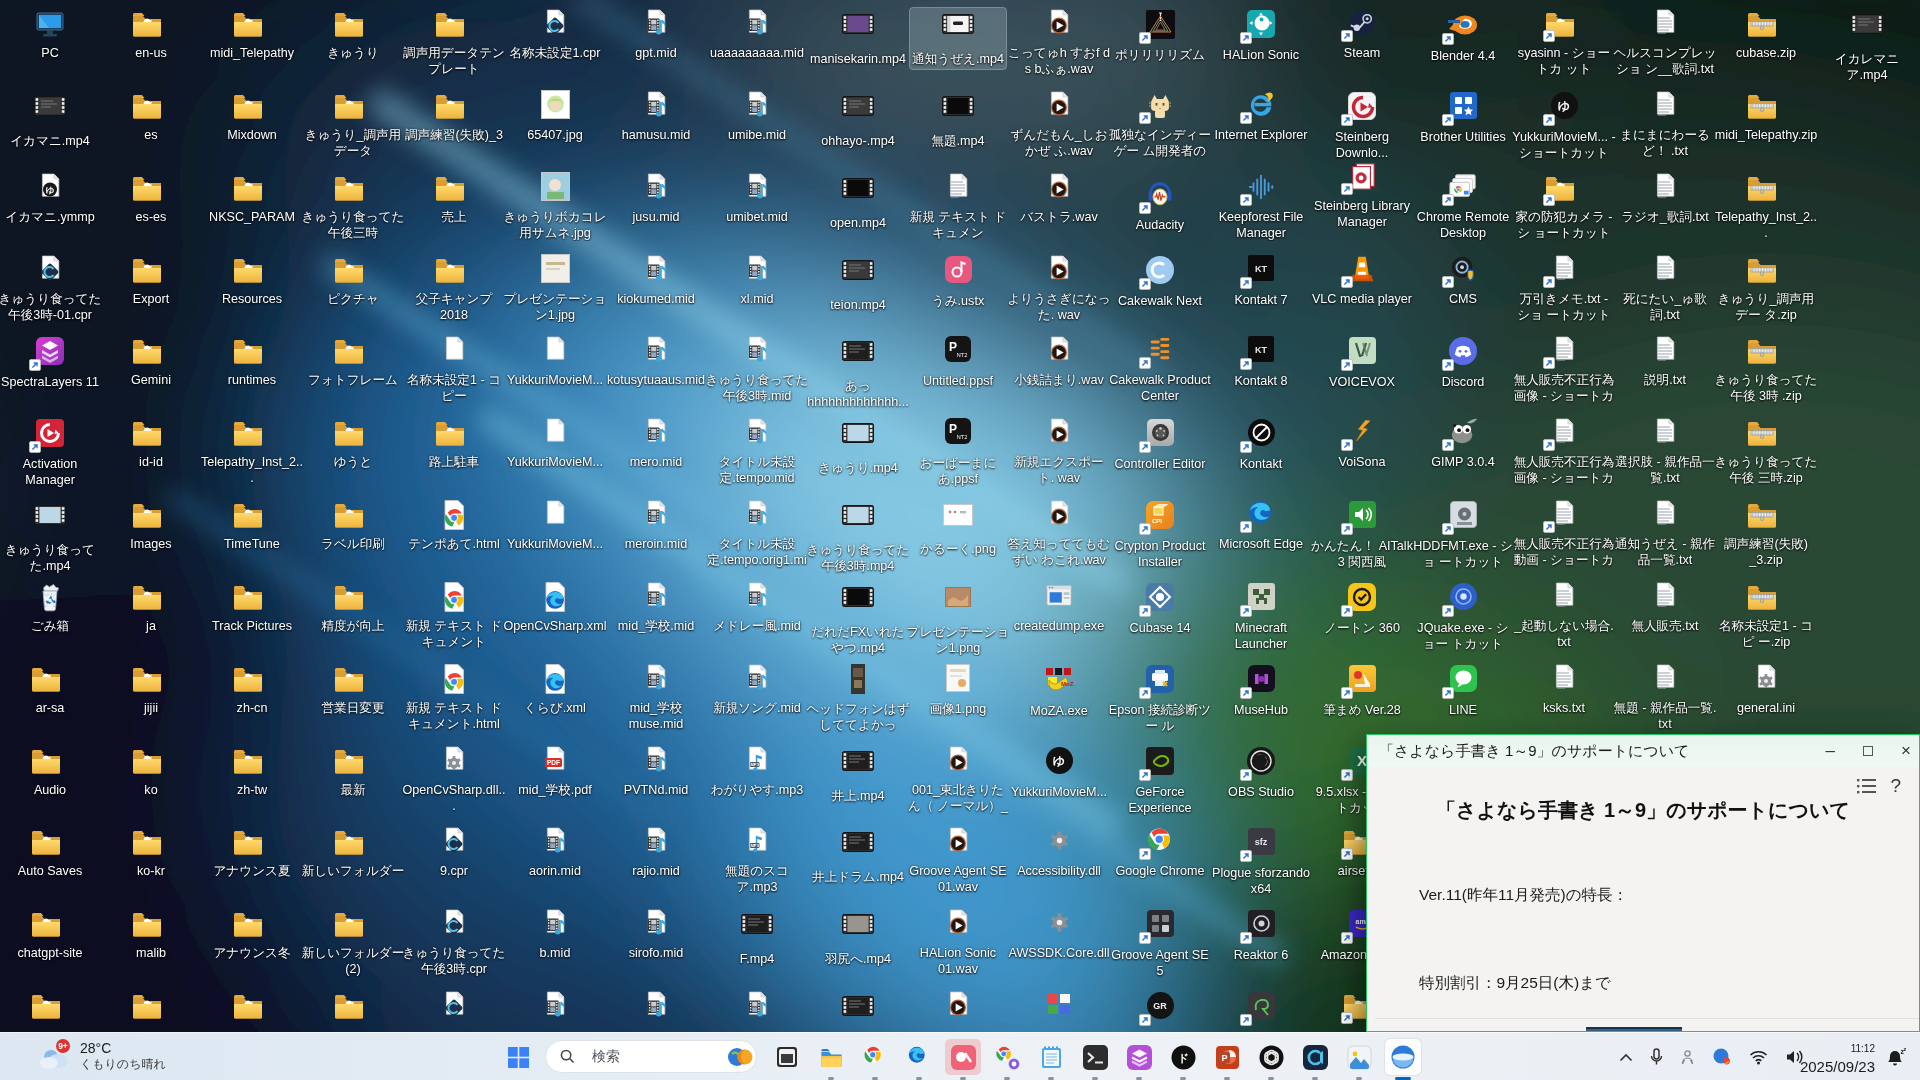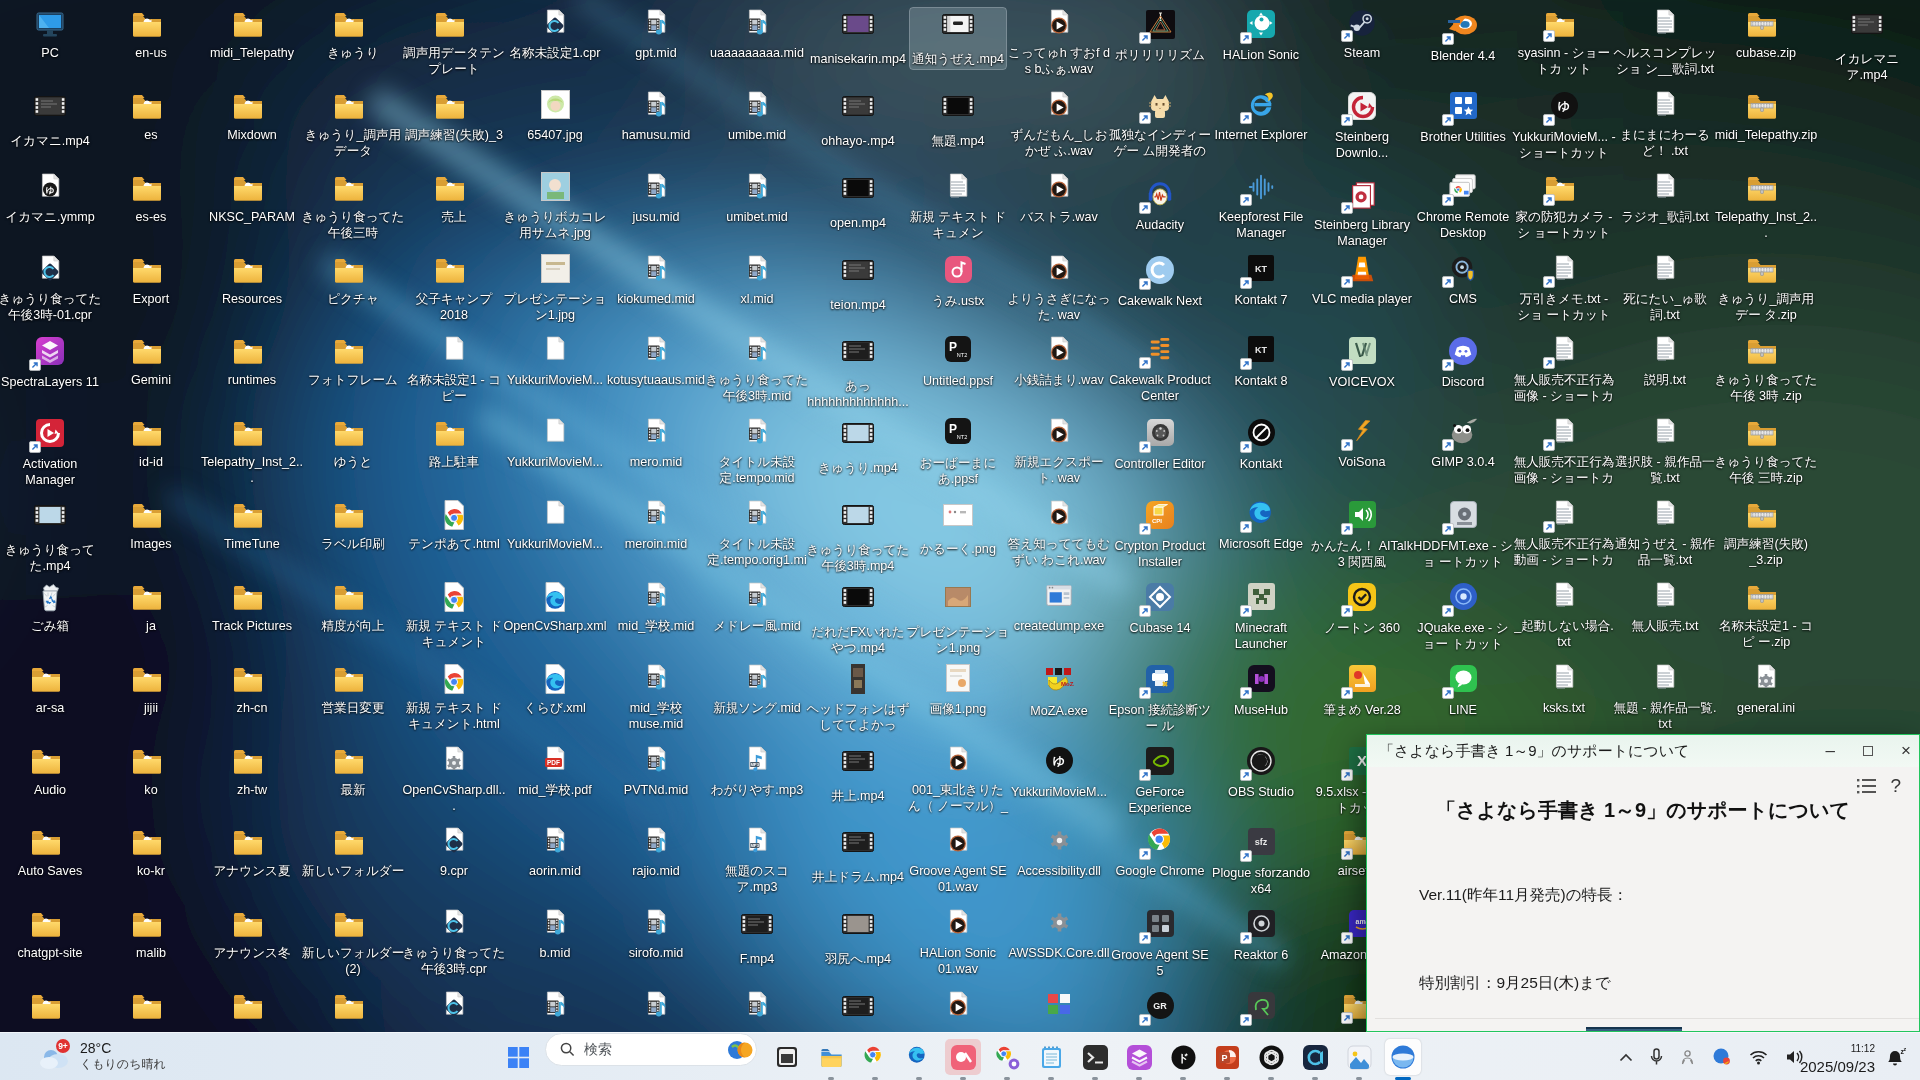--- a/index.html
+++ b/index.html
@@ -26,21 +26,21 @@
 #tb{position:absolute;left:0;top:1032px;width:1920px;height:48px;background:linear-gradient(90deg,#dce7f2 0%,#e4ecf4 30%,#eef2f6 55%,#e9eef4 100%);border-top:1px solid rgba(255,255,255,.6)}
 #weather{position:absolute;left:36px;top:6px;display:flex;align-items:center}
 #wtxt{margin-left:6px}
 #wt1{font-size:14px;color:#1b1b1b;line-height:17px}
 #wt2{font-size:12px;color:#3c3c3c;line-height:15px}
 .tbi{position:absolute;top:6px;width:36px;height:36px;border-radius:5px;display:flex;align-items:center;justify-content:center}
 .tbi.hlpink{background:rgba(240,150,150,.4)}
 .tbi.act{background:#fdfdfd;box-shadow:0 0 2px rgba(0,0,0,.2)}
 .dot{position:absolute;top:44px;width:6px;height:3px;border-radius:2px;background:#8a939c}
 .dot.act{width:16px;background:#0067c0}
-#search{position:absolute;left:545px;top:0;width:212px;height:33px;background:#fff;border:1px solid #dce2e8;border-radius:17px;display:flex;align-items:center;padding-left:14px;gap:9px}
+#search{position:absolute;left:545px;top:7px;width:212px;height:33px;background:#fff;border:1px solid #dce2e8;border-radius:17px;display:flex;align-items:center;padding-left:14px;gap:17px}
 #search span{font-size:14px;color:#50555a}
 #sday{position:absolute;right:2px;top:1px}
 #tray{position:absolute;left:1617px;top:6px;width:190px;height:36px;display:flex;align-items:center;justify-content:space-between;padding:0 2px}
 #clock{position:absolute;right:45px;top:6px;text-align:right}
 #ctime{font-size:10px;color:#1b1b1b;line-height:19px}
 #cdate{font-size:15px;color:#1b1b1b;line-height:18px}
 #bell{position:absolute;right:14px;top:13px}
 </style></head>
 <body>
 <div id="stage">
@@ -1825,21 +1825,21 @@
             <path d="M14 4.5 a9.5 9.5 0 1 0 9.5 9.5" fill="none" stroke="#c42438" stroke-width="3.4"></path>
             <path d="M23.5 14 l-3.4 -4 -1 5 Z" fill="#c42438"></path>
             <path d="M11.5 9.5 l7.5 4.5 -7.5 4.5 Z" fill="#c42438"></path>
           </svg></div>
         <svg class="scov">
           <use href="#sc"></use>
         </svg>
       </div>
       <div class="lb">Steinberg Downlo...</div>
     </div>
-<div class="cell" style="left:1314px;top:180px">
+<div class="cell" style="left:1314px;top:161px">
       <div class="ib">
         <svg class="ic" style="width:30px;height:30px" viewBox="0 0 32 32">
           <rect x="10" y="3" width="19" height="24" fill="#fff" stroke="#b02838" stroke-width="1.2"></rect>
           <rect x="6" y="6" width="19" height="24" fill="#fff" stroke="#b02838" stroke-width="1.2"></rect>
           <circle cx="15" cy="18" r="6" fill="#c03040"></circle>
           <circle cx="15" cy="18" r="2.5" fill="#fff"></circle>
         </svg>
         <svg class="scov">
           <use href="#sc"></use>
         </svg>

